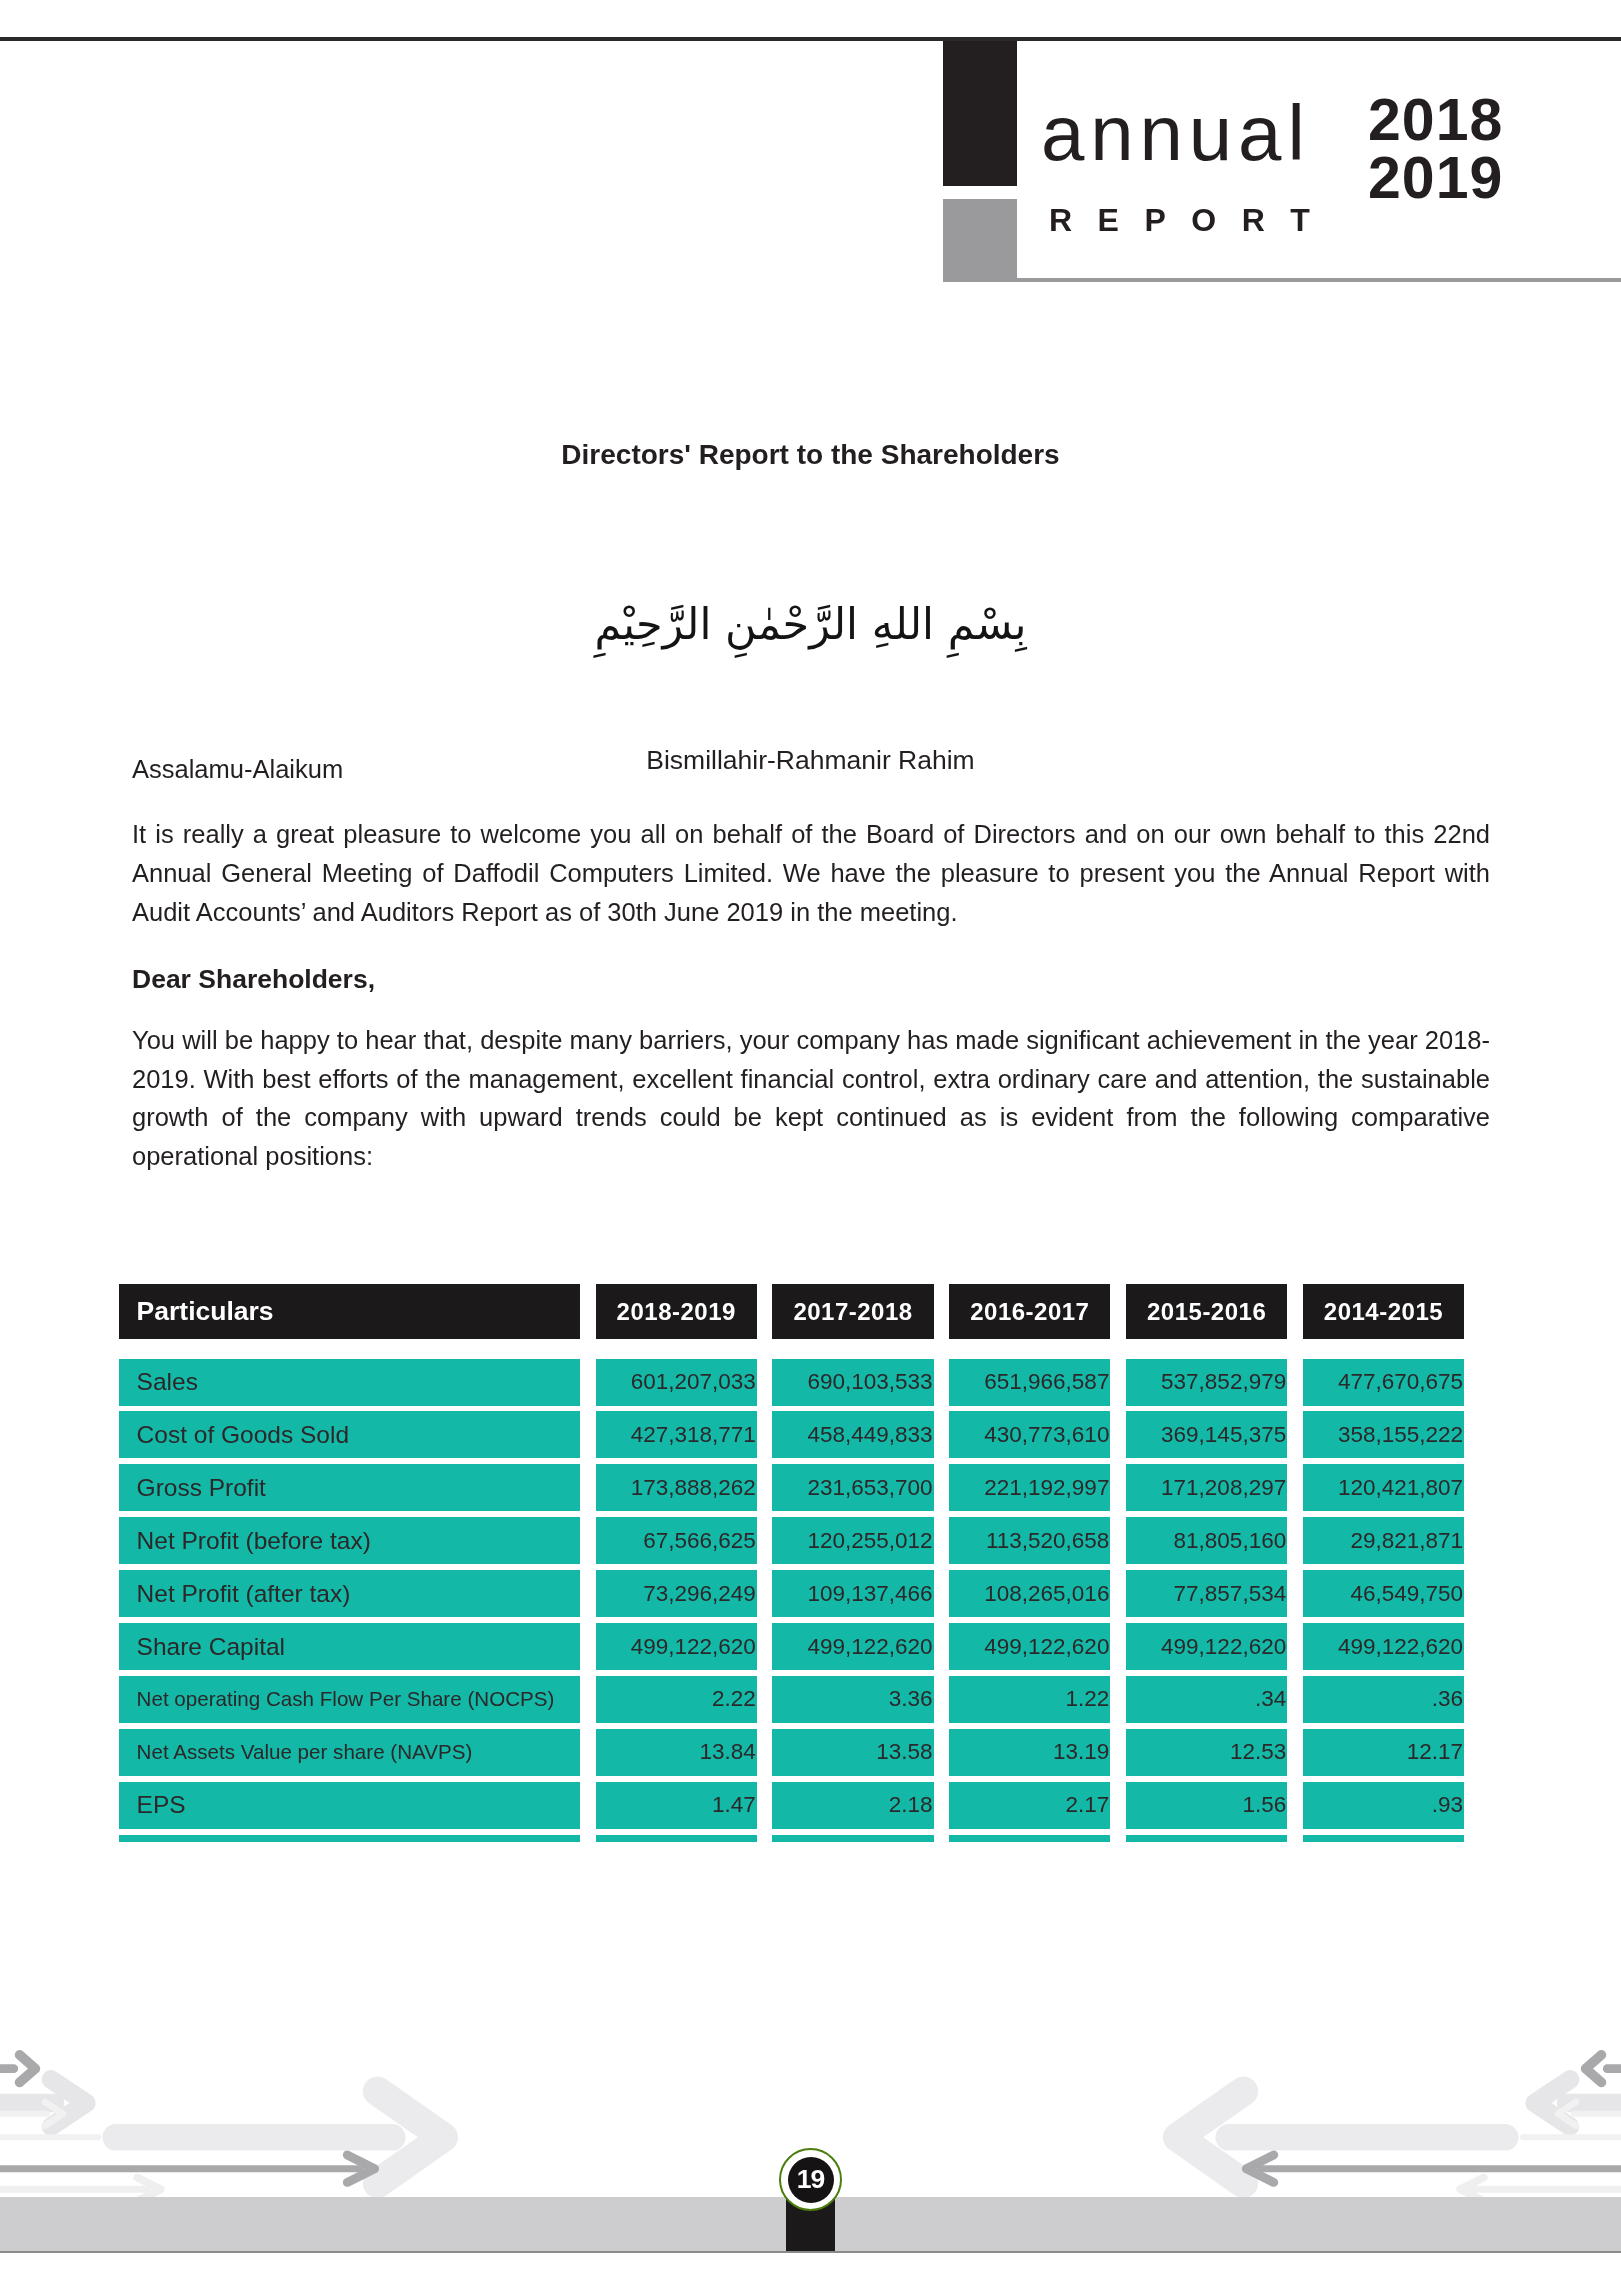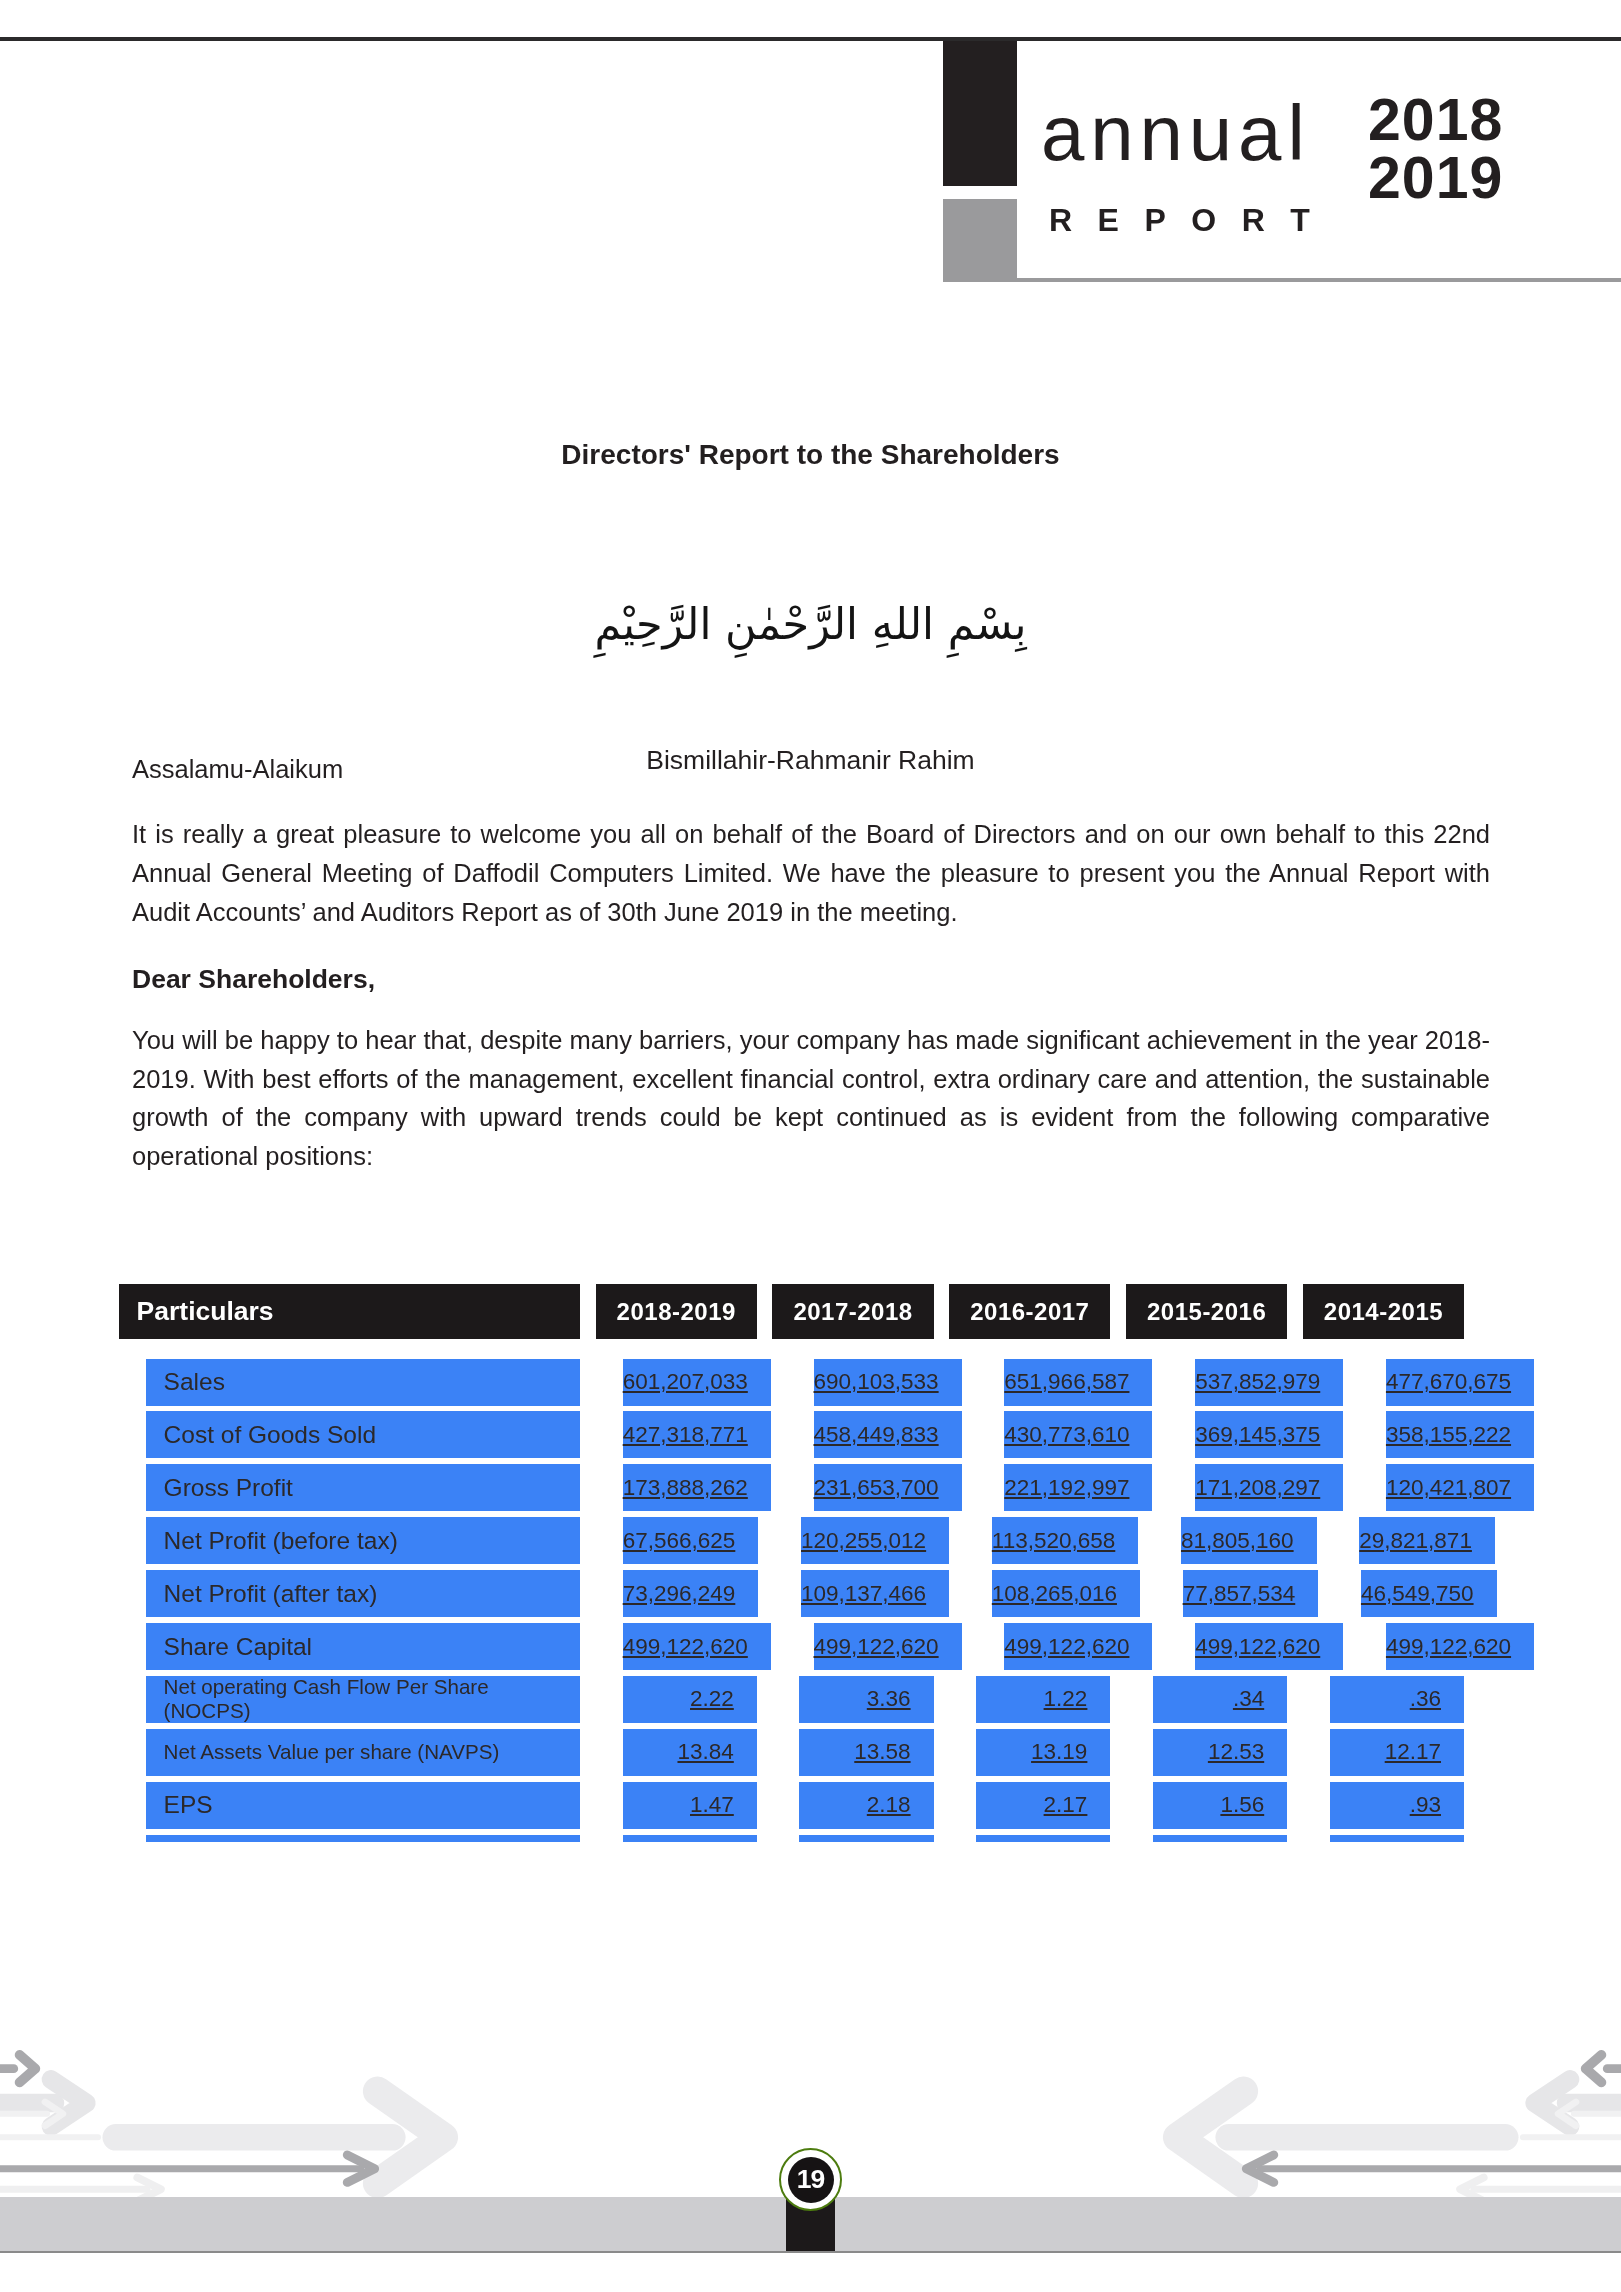--- a/index.html
+++ b/index.html
@@ -36,24 +36,24 @@
   .subheading{font-size:26.5px;font-weight:700;margin:5.9px 0 25.5px 0;}
 
   
   .fin-table{position:absolute;left:119px;top:1284px;width:1345px;}
   .t-row{display:grid;grid-template-columns:461px repeat(5,1fr);column-gap:15.7px;}
   .t-head .t-cell{background:#1c191a;color:#ffffff;height:55px;display:flex;align-items:center;}
   .t-head .t-cell.label{justify-content:flex-start;padding-left:17.6px;font-size:26.5px;font-weight:700;}
   .t-head .t-cell.year{justify-content:center;font-size:24px;font-weight:700;letter-spacing:0.5px;}
   .t-body .t-row{margin-top:5.9px;}
   .t-body .t-row:first-child{margin-top:19.6px;}
-  .t-body .t-cell{background:#3b82f6;height:47px;display:flex;align-items:center;color:#2b282a;margin-left:27px;}
+  .t-body .t-cell{background:#14b8a6;height:47px;display:flex;align-items:center;color:#2b282a;}
   .t-body .t-cell.label{justify-content:flex-start;padding-left:17.6px;font-size:24.5px;}
   .t-body .t-cell.label.small{font-size:20.6px;}
-  .t-body .t-cell.num{justify-content:flex-end;padding-right:23px;font-size:22.5px;text-decoration:underline;}
+  .t-body .t-cell.num{justify-content:flex-end;padding-right:1px;font-size:22.5px;}
   .t-strip .t-cell{height:7.8px !important;}
 
   
   .arrows{position:absolute;top:2044px;width:461px;height:167px;overflow:visible;}
   .arrows.left{left:0;}
   .arrows.right{right:0;transform:scaleX(-1);}
   .band{position:absolute;left:0;top:2197px;width:100%;height:54px;background:#cdcdd0;
         border-bottom:2.9px solid #8a8a8a;}
   .page-tab{position:absolute;left:786px;top:2197px;width:49px;height:54px;background:#1c191a;}
   .page-circle{position:absolute;left:779px;top:2148px;width:63px;height:63px;border-radius:50%;

